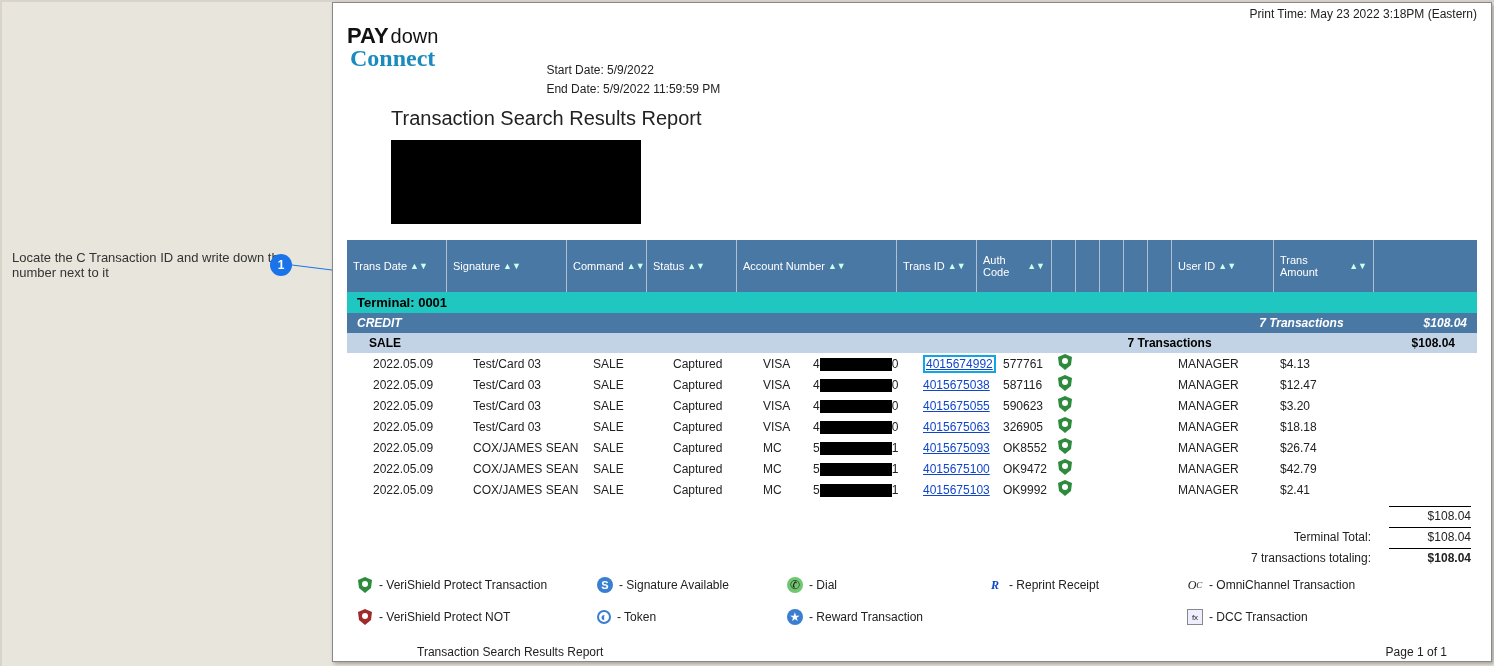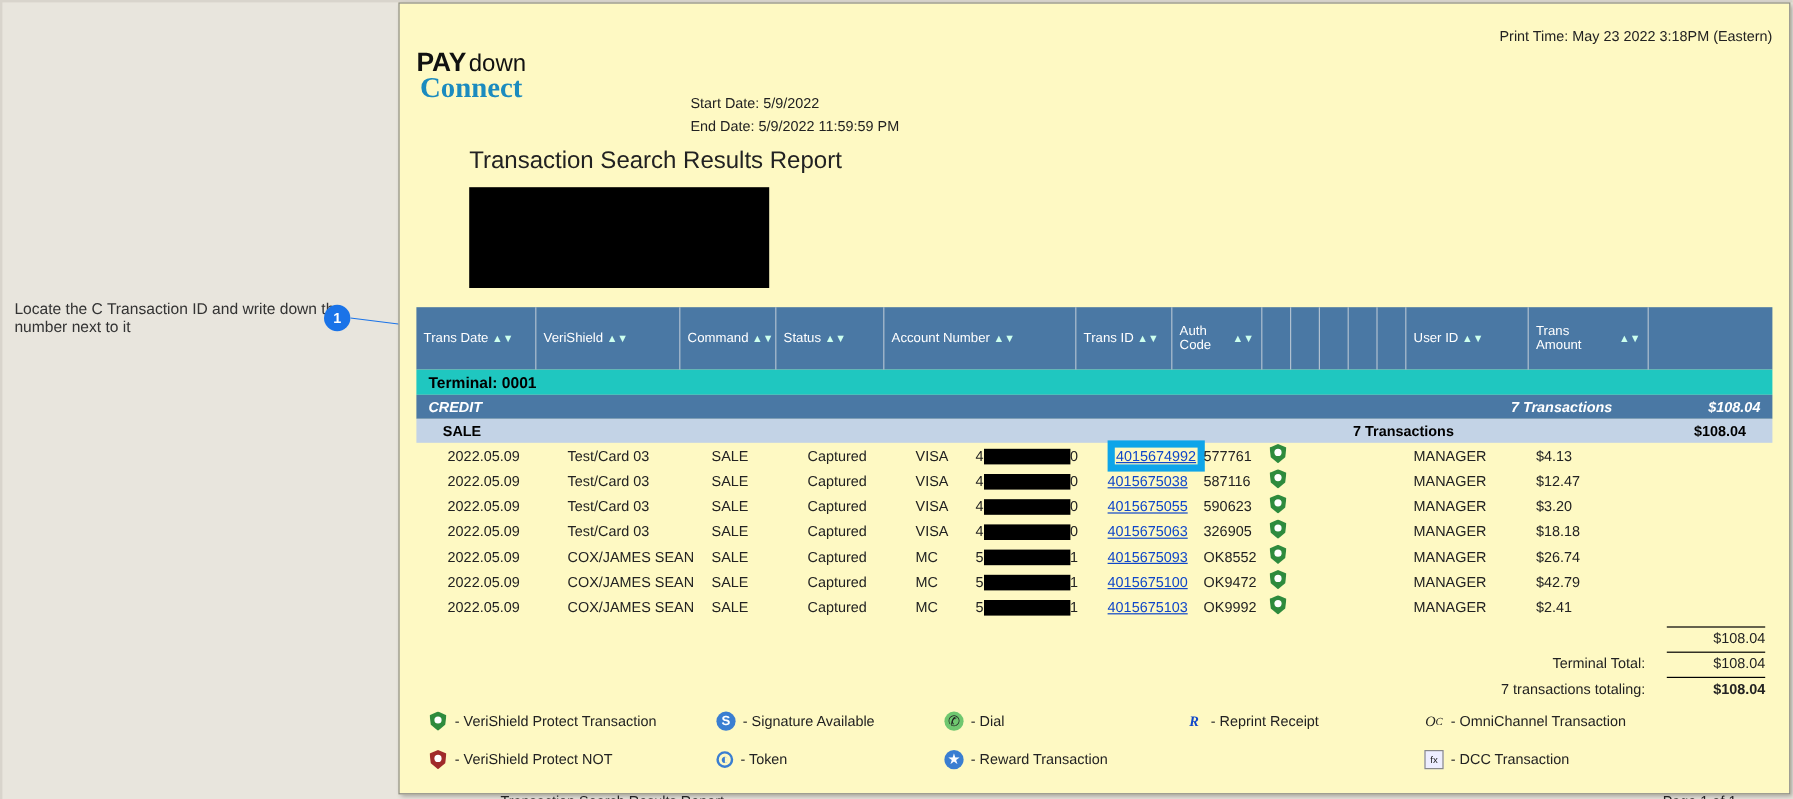--- a/index.html
+++ b/index.html
@@ -43,24 +43,24 @@
     width: 623px;
     height: 80px;
     pointer-events: none;
   }
   .page {
     position: absolute;
     left: 330px;
     top: 0;
     width: 1160px;
     height: 660px;
-    background: #fef9c3;
+    background: #ffffff;
     border: 1px solid #888;
     box-shadow: 2px 2px 4px rgba(0,0,0,0.3);
-    padding: 20px 14px;
+    padding: 4px 14px;
     font-size: 12px;
     color: #222;
   }
   .topbar {
     display: flex;
     justify-content: flex-end;
     font-size: 12px;
     color: #222;
     margin-bottom: 4px;
   }
@@ -124,21 +124,21 @@
   .pw-pay { font-size:22px; font-weight:bold; color:#111; }
   .pw-ware { font-size:20px; color:#111; }
   .pw-connect {
     font-family: Georgia, serif;
     font-size: 24px;
     font-weight: bold;
     color: #1b8bbf;
     margin-top:-4px;
   }
   .dates {
-    margin-left: 97px;
+    margin-left: 68px;
     margin-top: 36px;
     font-size: 12px;
     line-height: 1.6;
   }
   .report-title {
     margin-left: 44px;
     font-size: 20px;
     font-weight: normal;
     color: #222;
     margin-top: 6px;
@@ -215,21 +215,21 @@
     width: 72px; height: 13px;
     background:#000;
     vertical-align: middle;
   }
   .trans-link {
     color: #1047c9;
     text-decoration: underline;
     cursor: pointer;
   }
   .trans-link.boxed {
-    border: 6px solid #0ea5e9;
+    border: 2px solid #0ea5e9;
     padding: 0 1px;
     text-decoration: underline;
   }
   .shield-ic {
     width:14px; height:16px;
     display:inline-block;
   }
   .totals {
     display:flex;
     flex-direction:column;
@@ -293,21 +293,21 @@
     <div class="report-title">Transaction Search Results Report</div>
     <div class="redact-big"></div>
 
     <div class="tbl">
       <div class="hdr">
         <div>
             <span>Trans Date</span>
             <span class="sort-ic">▲▼</span>
           </div>
         <div>
-            <span>VeriShield</span>
+            <span>Signature</span>
             <span class="sort-ic">▲▼</span>
           </div>
         <div>
             <span>Command</span>
             <span class="sort-ic">▲▼</span>
           </div>
         <div>
             <span>Status</span>
             <span class="sort-ic">▲▼</span>
           </div>

